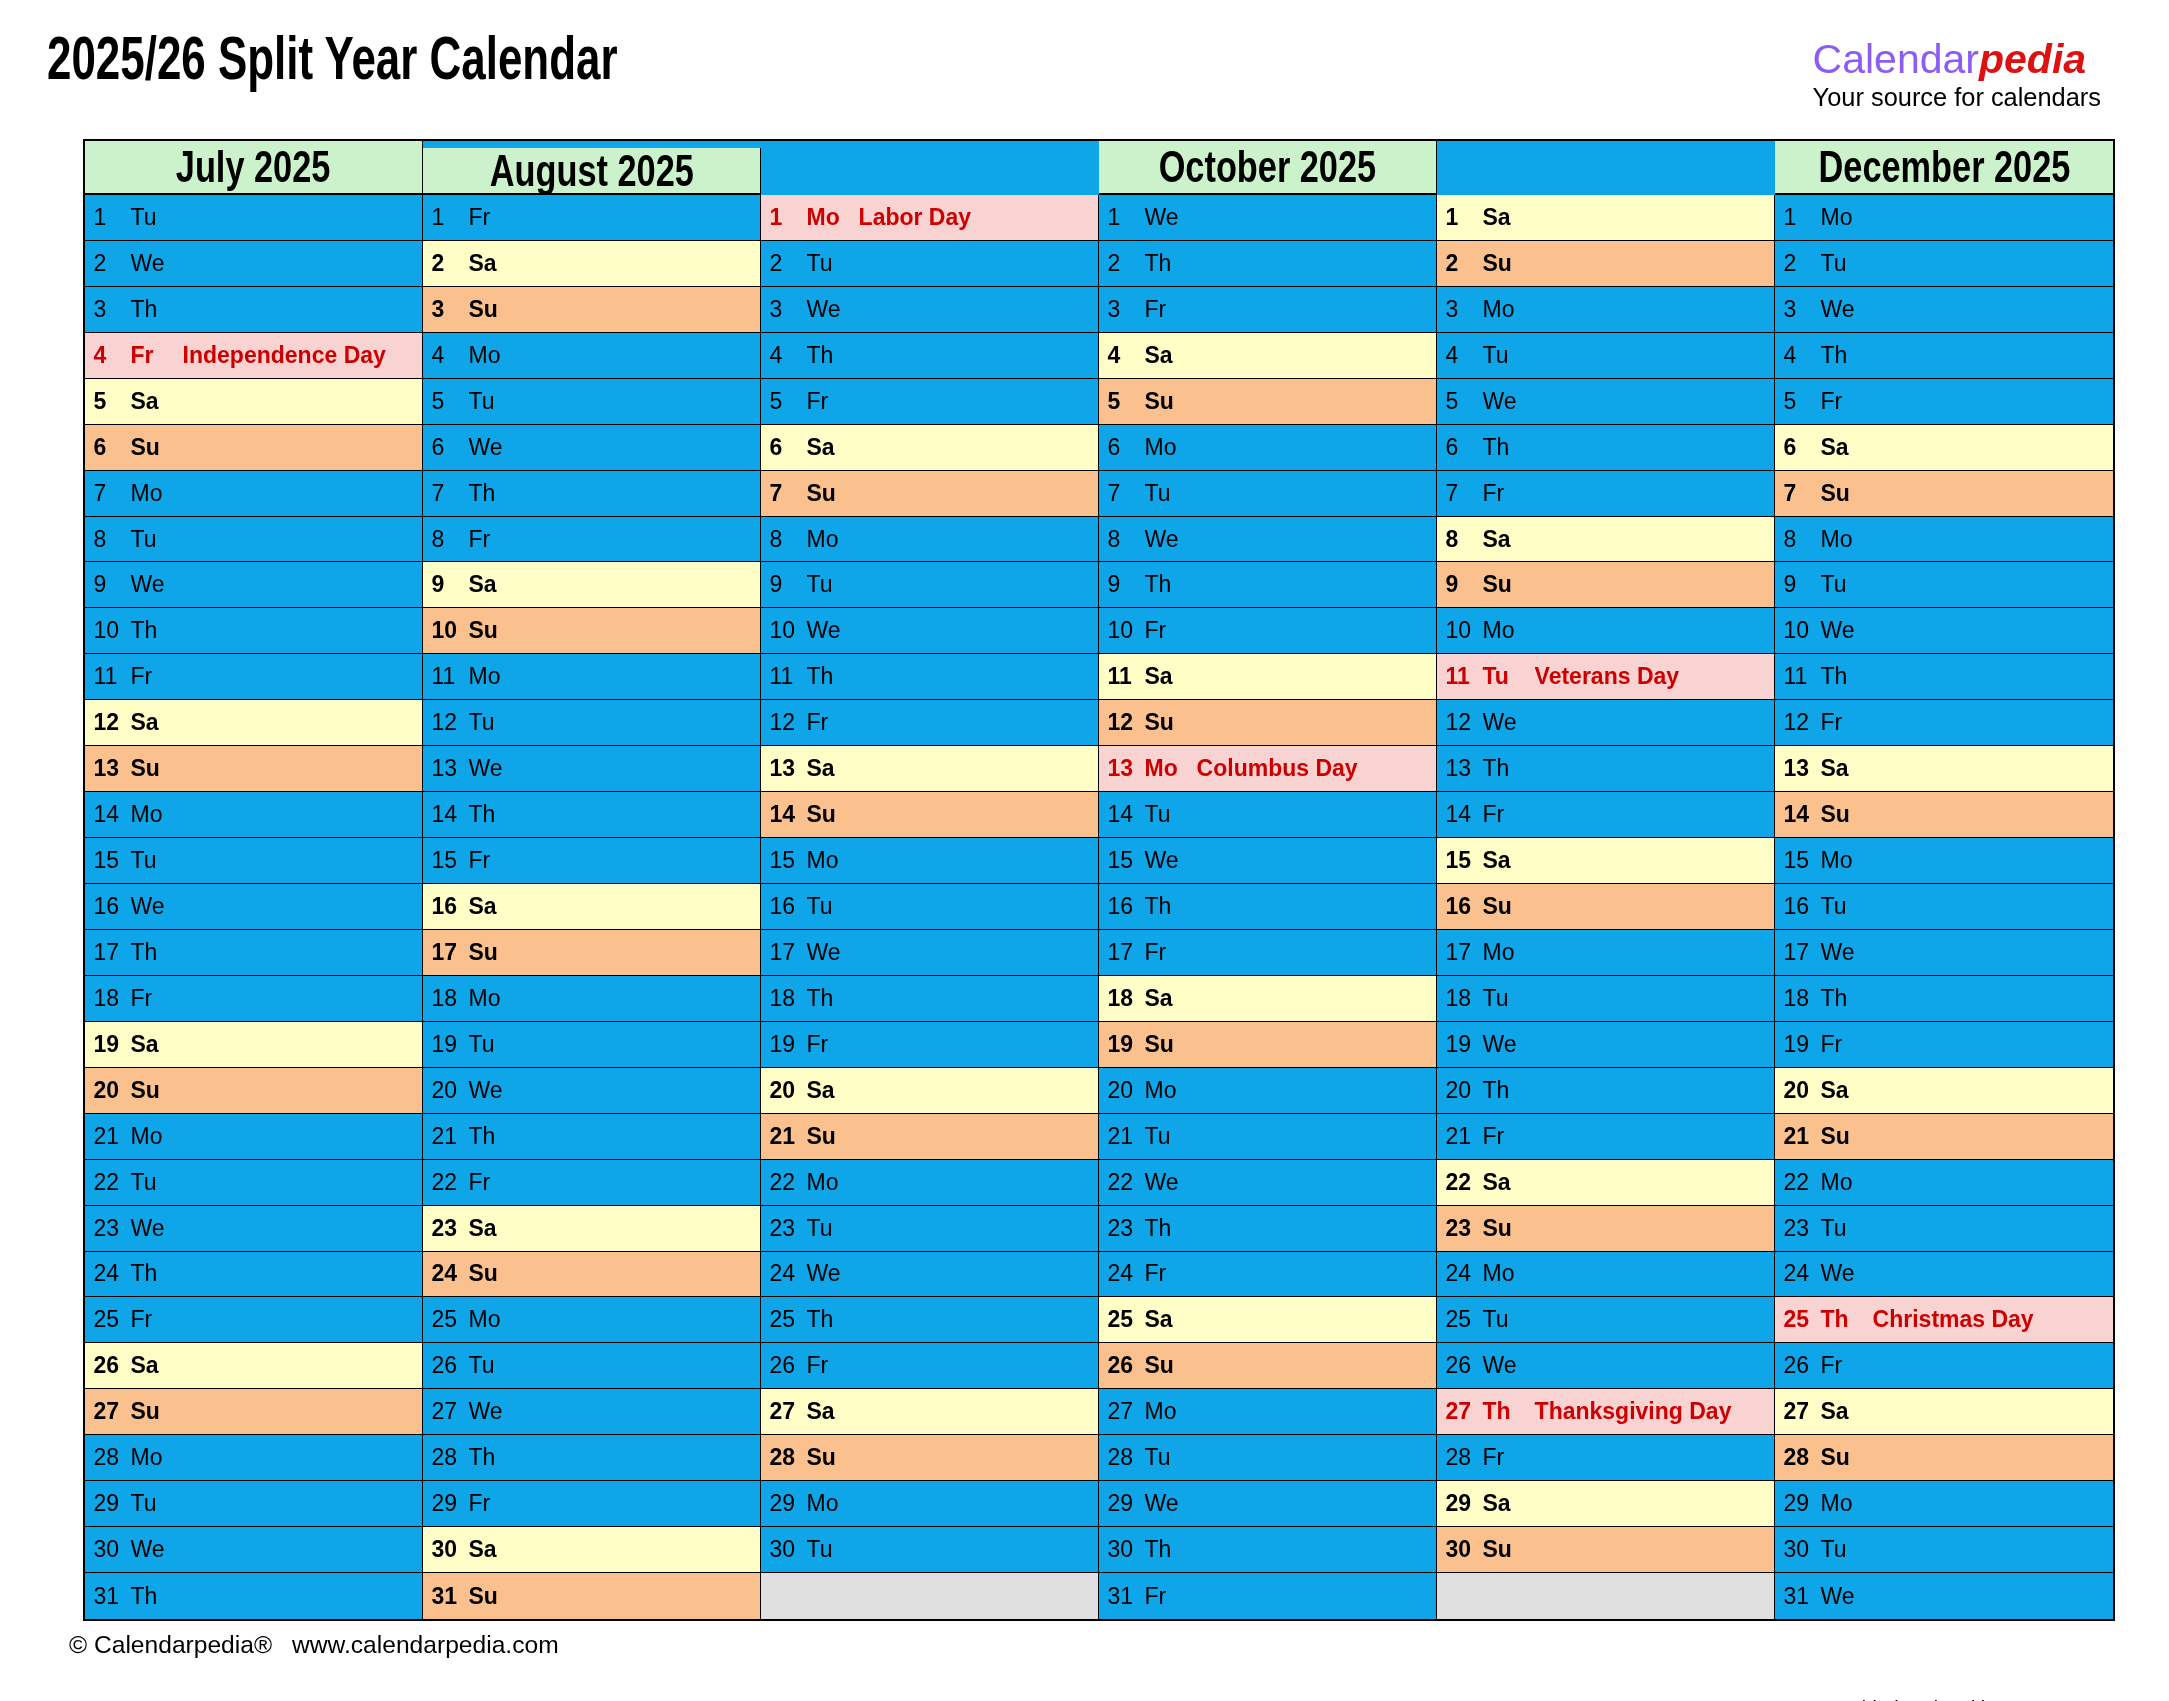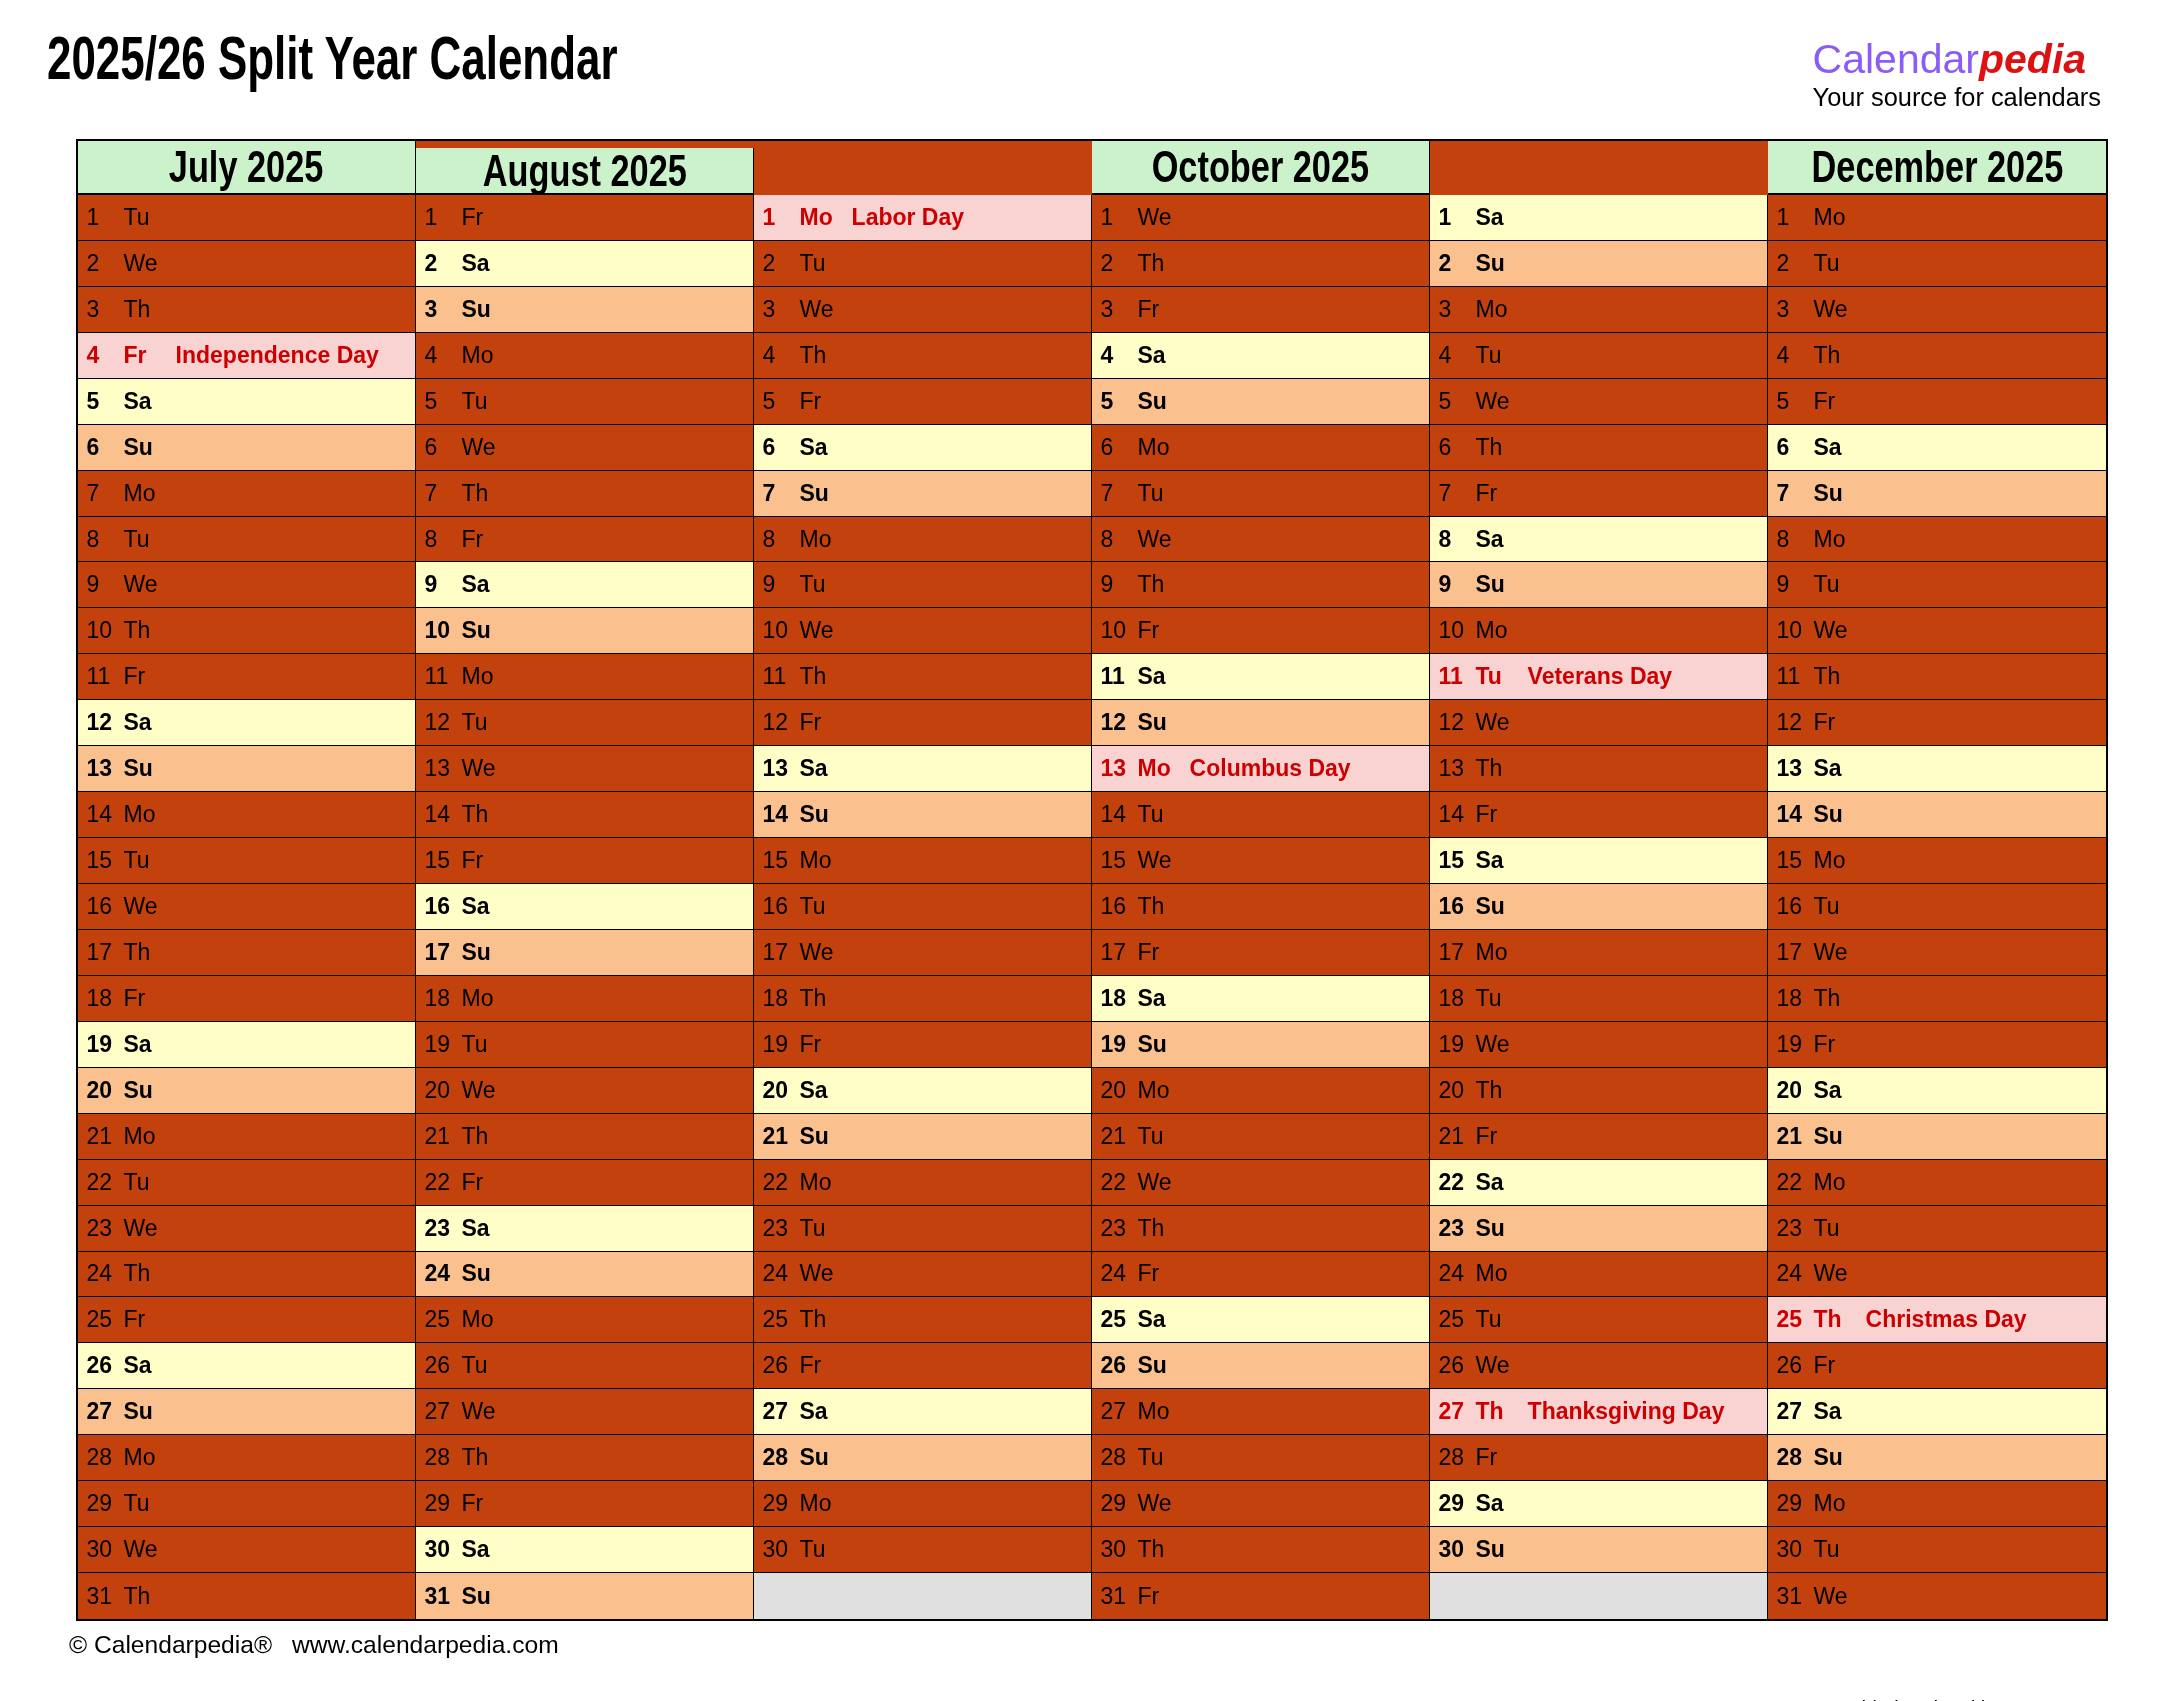--- a/index.html
+++ b/index.html
@@ -13,22 +13,22 @@
     font-size:61px;font-weight:bold;line-height:66px;white-space:nowrap;
     transform:scaleX(.72);transform-origin:0 0;letter-spacing:0;
   }
   .logo{position:absolute;right:69px;top:37px;text-align:left;}
   .logo-line1{font-size:41px;line-height:44px;white-space:nowrap;}
   .logo-part1{color:#8b5cf6;}
   .logo-part2{color:var(--c-logo-red,#dd1111);font-weight:bold;font-style:italic;}
   .logo-tagline{font-size:25.4px;line-height:29px;margin-top:1.7px;white-space:nowrap;}
   
   .calendar{
-    position:absolute;left:76px;top:139px;width:2032px;height:1482px;
-    box-sizing:border-box;border:2.5px solid #000;background:#c2410c;
+    position:absolute;left:83px;top:139px;width:2032px;height:1482px;
+    box-sizing:border-box;border:2.5px solid #000;background:#0ea5e9;
     display:grid;grid-template-columns:repeat(6,1fr);
     grid-template-rows:54px repeat(31,1fr);
   }
   .cell{
     box-sizing:border-box;border-right:1.7px solid #000;border-bottom:1.7px solid #000;
     display:flex;align-items:center;padding-left:8.5px;font-size:23px;overflow:hidden;
     white-space:nowrap;
   }
   .cell.last-col{border-right:none;}
   .cell.last-row{border-bottom:none;}

